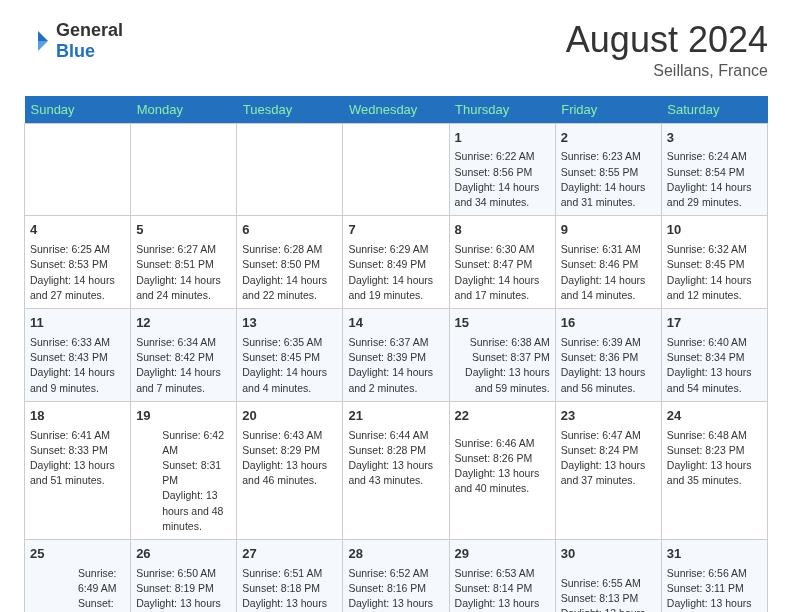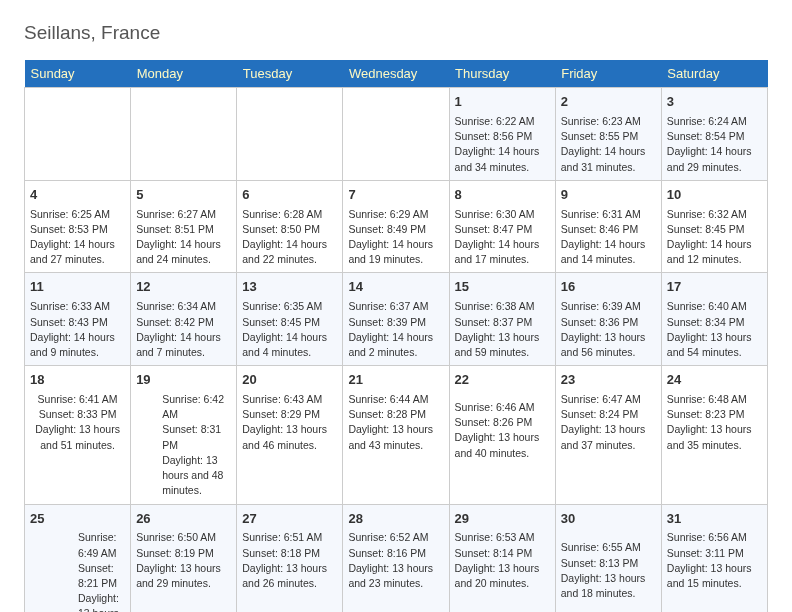--- a/index.html
+++ b/index.html
@@ -28,32 +28,32 @@
     .title-block {
       text-align: right;
     }
     .main-title {
       font-size: 36px;
       font-weight: normal;
       color: #333;
       line-height: 1.1;
     }
     .subtitle {
-      font-size: 19px;
+      font-size: 16px;
       color: #555;
       margin-top: 2px;
     }
     table {
       width: 100%;
       border-collapse: collapse;
       font-size: 11px;
     }
     thead tr th {
       background-color: #2370be;
-      color: #fef9c3;
+      color: #86efac;
       text-align: left;
       padding: 6px 6px;
       font-size: 13px;
       font-weight: normal;
     }
     tbody tr td {
       border: 1px solid #ccc;
       vertical-align: top;
       padding: 5px 5px;
       min-height: 80px;
@@ -93,21 +93,32 @@
       height: 14px;
       background: #d6e8f7;
       border: 1px solid #aaa;
       display: inline-block;
     }
   </style>
 </head>
 <body>
 
 <div class="header">
+  <div class="logo">
+    <svg class="logo-icon" viewBox="0 0 28 28" xmlns="http://www.w3.org/2000/svg">
+      <polygon points="14,4 24,14 14,14" fill="#2370be"></polygon>
+      <polygon points="14,14 24,14 14,24" fill="#5ba0e0"></polygon>
+    </svg>
+    <div>
+      <span style="font-size:18px;font-weight:bold;color:#333;">General</span><br>
+      <span style="font-size:18px;font-weight:bold;color:#2370be;">Blue</span>
+    </div>
+  </div>
   <div class="title-block">
+    <div class="main-title">August 2024</div>
     <div class="subtitle">Seillans, France</div>
   </div>
 </div>
 
 <table>
   <thead>
     <tr>
       <th>Sunday</th>
       <th>Monday</th>
       <th>Tuesday</th>
@@ -206,41 +217,41 @@
 Daylight: 14 hours and 4 minutes.</div>
         </td>
         <td>
           <span class="day-num">14</span>
           <div class="cell-text" style="white-space: pre-line;">Sunrise: 6:37 AM
 Sunset: 8:39 PM
 Daylight: 14 hours and 2 minutes.</div>
         </td>
         <td>
           <span class="day-num">15</span>
-          <div class="cell-text" style="white-space: pre-line;">Sunrise: 6:38 AM
+          <div class="cell-text" style="white-space: pre-line; text-align: right;">Sunrise: 6:38 AM
 Sunset: 8:37 PM
 Daylight: 13 hours and 59 minutes.</div>
         </td>
         <td>
           <span class="day-num">16</span>
           <div class="cell-text" style="white-space: pre-line;">Sunrise: 6:39 AM
 Sunset: 8:36 PM
 Daylight: 13 hours and 56 minutes.</div>
         </td>
         <td>
           <span class="day-num">17</span>
           <div class="cell-text" style="white-space: pre-line;">Sunrise: 6:40 AM
 Sunset: 8:34 PM
 Daylight: 13 hours and 54 minutes.</div>
         </td>
       </tr>
       <tr>
         <td>
           <span class="day-num">18</span>
-          <div class="cell-text" style="white-space: pre-line; text-align: center;">Sunrise: 6:41 AM
+          <div class="cell-text" style="white-space: pre-line;">Sunrise: 6:41 AM
 Sunset: 8:33 PM
 Daylight: 13 hours and 51 minutes.</div>
         </td>
         <td>
           <span class="day-num">19</span>
           <div class="cell-text" style="white-space: pre-line; margin-left: 26px;">Sunrise: 6:42 AM
 Sunset: 8:31 PM
 Daylight: 13 hours and 48 minutes.</div>
         </td>
         <td>

